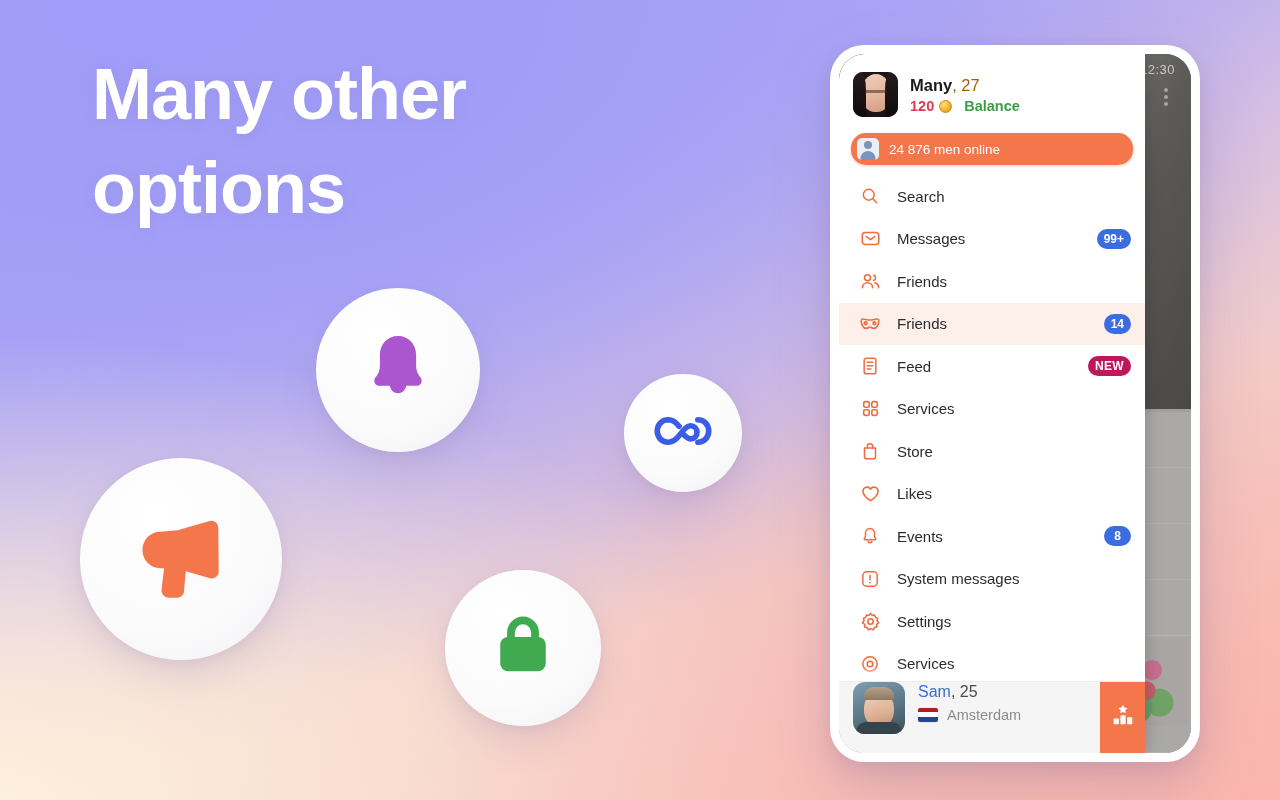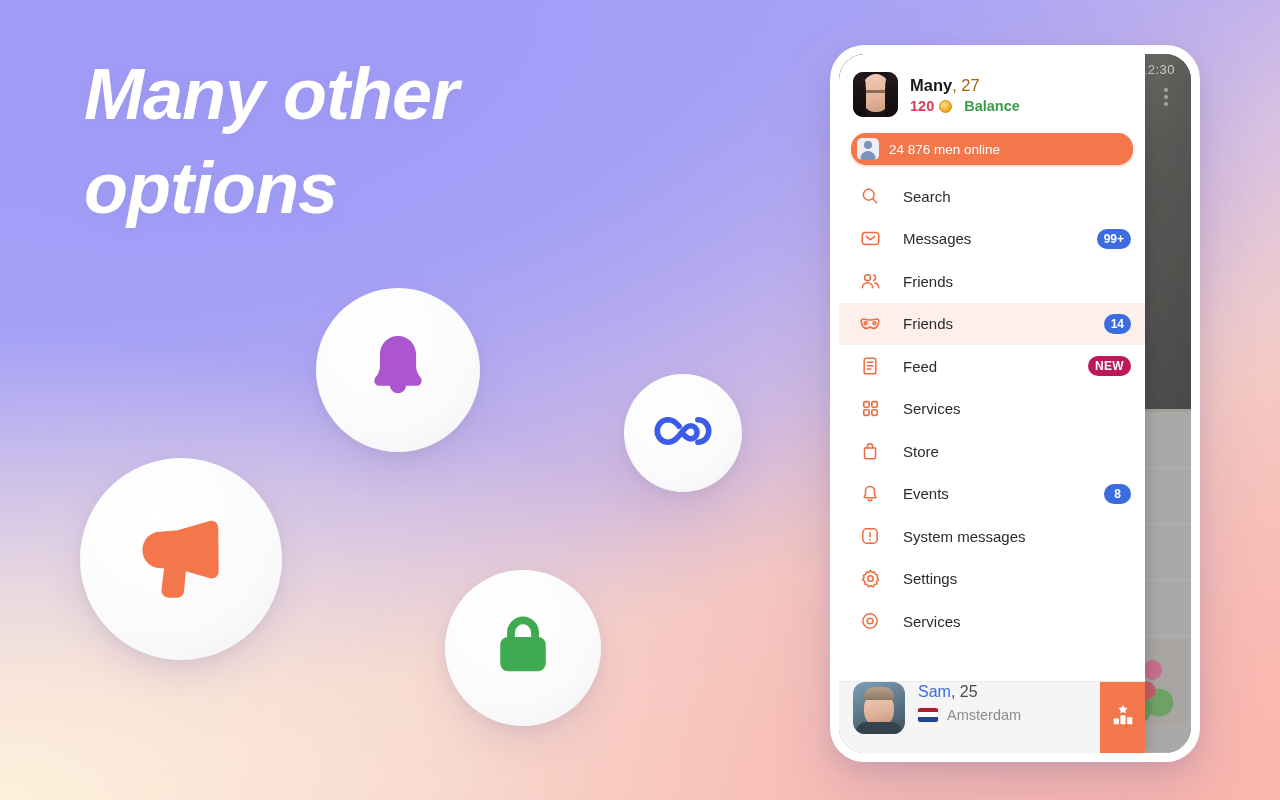--- a/index.html
+++ b/index.html
@@ -15,28 +15,27 @@
     position:absolute; inset:0;
     background:
       radial-gradient(120% 110% at 100% 100%, #fab6ae 0%, rgba(250,182,174,0) 55%),
       radial-gradient(110% 100% at 0% 100%, #fdf0dc 0%, rgba(253,240,220,0) 58%),
       radial-gradient(130% 120% at 12% 0%, #a09cf7 0%, #a39ff7 28%, rgba(163,159,247,0) 72%),
       linear-gradient(160deg,#a19df6 0%, #b3a9f3 26%, #dcc3e0 46%, #f3ccc8 66%, #f9bdb4 100%);
   }
 
   
   #headline{
-    position:absolute; left:84px; top:48px; width:560px;
+    position:absolute; left:92px; top:48px; width:560px;
     color:#ffffff;
     font-size:72px;
     font-weight:bold;
     line-height:1.3;
     letter-spacing:-1px;
     text-shadow:0 2px 14px rgba(120,110,190,.18);
-    font-style:italic;
   }
   #headline .line{ display:block; }
 
   
   .bubble{
     position:absolute;
     border-radius:50%;
     background:radial-gradient(circle at 38% 30%, #ffffff 0%, #fbfbfc 58%, #f1f1f4 100%);
     box-shadow:0 16px 34px rgba(140,120,170,.18), 0 4px 10px rgba(140,120,170,.10);
     display:flex; align-items:center; justify-content:center;
@@ -196,21 +195,21 @@
     position:relative;
   }
   .menu-item.active{ background:#fdf0eb; }
   .menu-icon{
     width:22px; height:22px; flex:none;
     display:flex; align-items:center; justify-content:center;
     color:#ef6c3e;
   }
   .menu-icon svg{ display:block; }
   .menu-label{
-    margin-left:22px; font-size:15px; color:#2b2b2b; white-space:nowrap;
+    margin-left:16px; font-size:15px; color:#2b2b2b; white-space:nowrap;
   }
   .menu-badge{
     margin-left:auto; min-width:27px; height:20px;
     border-radius:10px; background:#3b6ce0;
     color:#fff; font-size:12px; font-weight:bold;
     display:flex; align-items:center; justify-content:center;
     padding:0 7px;
   }
   .menu-badge.green{ background:#be185d; letter-spacing:.3px; }
 
@@ -450,20 +449,28 @@
         <div class="menu-item">
           <span class="menu-icon">
             <svg width="20" height="20" viewBox="0 0 24 24" fill="none" stroke="currentColor" stroke-width="1.8" stroke-linejoin="round">
               <path d="M5.4 8.4h13.2v10.4a2.6 2.6 0 01-2.6 2.6H8a2.6 2.6 0 01-2.6-2.6z"></path>
               <path d="M8.8 8.4V6.4a3.2 3.2 0 016.4 0v2" stroke-linecap="round"></path>
             </svg>
           </span>
           <span class="menu-label">Store</span>
         </div>
 
+        <div class="menu-item">
+          <span class="menu-icon">
+            <svg width="21" height="21" viewBox="0 0 24 24" fill="none" stroke="currentColor" stroke-width="1.8" stroke-linejoin="round">
+              <path d="M12 20.2S3.4 14.9 3.4 9.4a4.6 4.6 0 018.6-2.3 4.6 4.6 0 018.6 2.3c0 5.5-8.6 10.8-8.6 10.8z"></path>
+            </svg>
+          </span>
+          <span class="menu-label">Likes</span>
+        </div>
 
         <div class="menu-item">
           <span class="menu-icon">
             <svg width="20" height="20" viewBox="0 0 24 24" fill="none" stroke="currentColor" stroke-width="1.8" stroke-linejoin="round">
               <path d="M12 3a5.4 5.4 0 00-5.4 5.4v3.4c0 1.4-.6 2.4-1.3 3.2-.5.6-.1 1.5.7 1.5h12c.8 0 1.2-.9.7-1.5-.7-.8-1.3-1.8-1.3-3.2V8.4A5.4 5.4 0 0012 3z"></path>
               <path d="M9.8 18.6a2.3 2.3 0 004.4 0" stroke-linecap="round"></path>
             </svg>
           </span>
           <span class="menu-label">Events</span>
           <span class="menu-badge">8</span>

